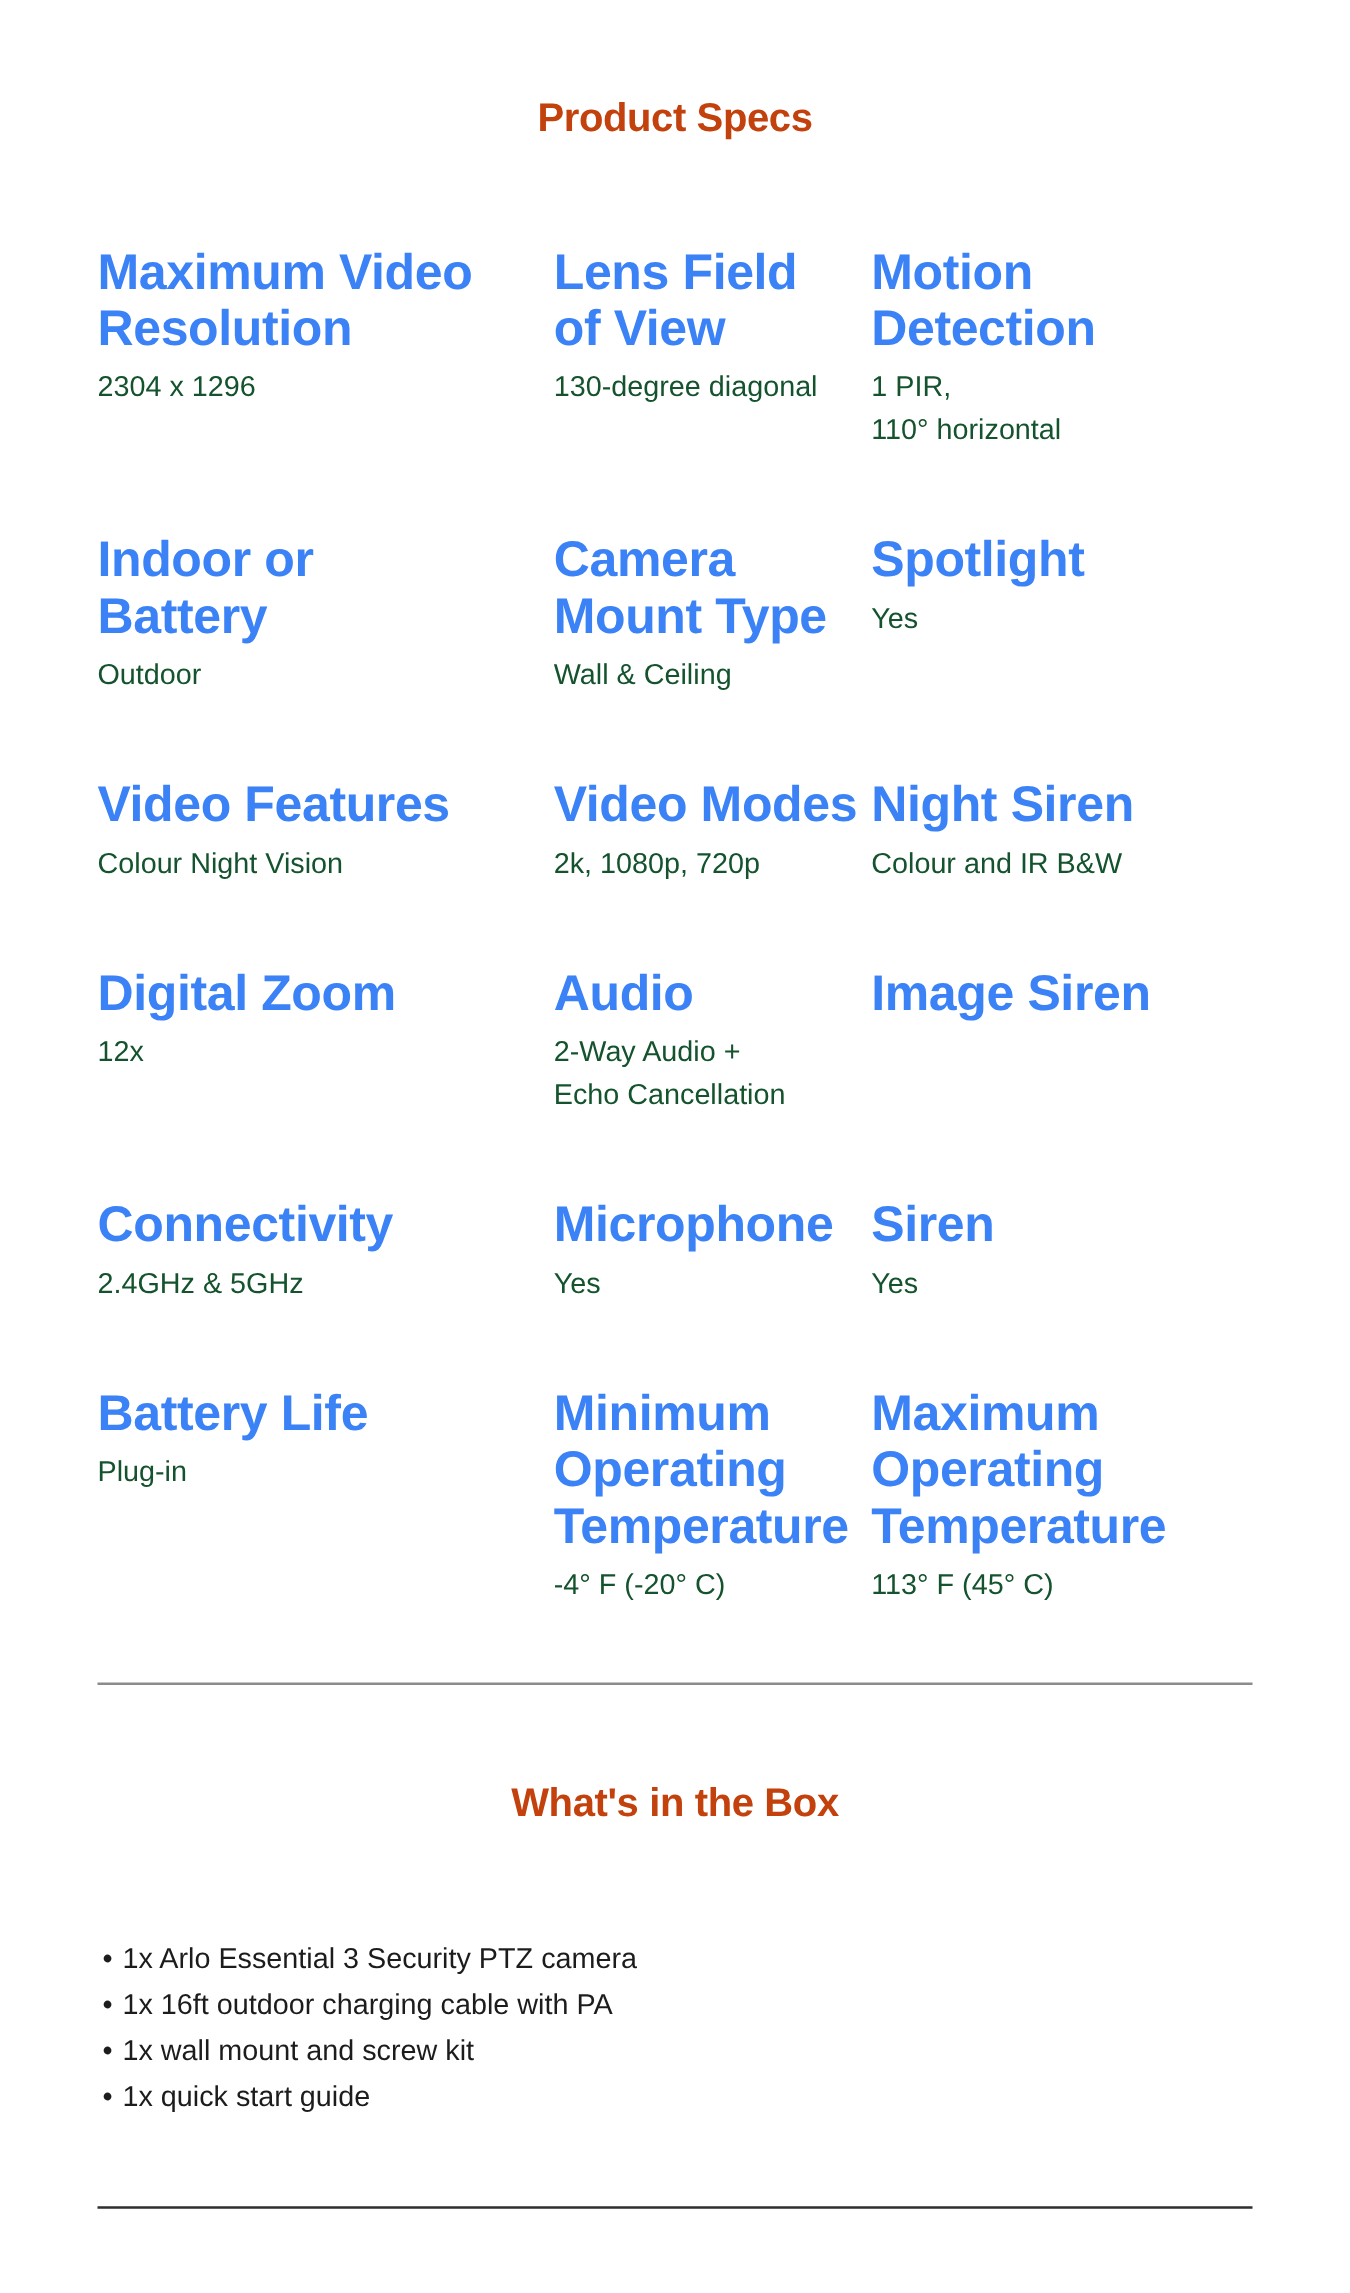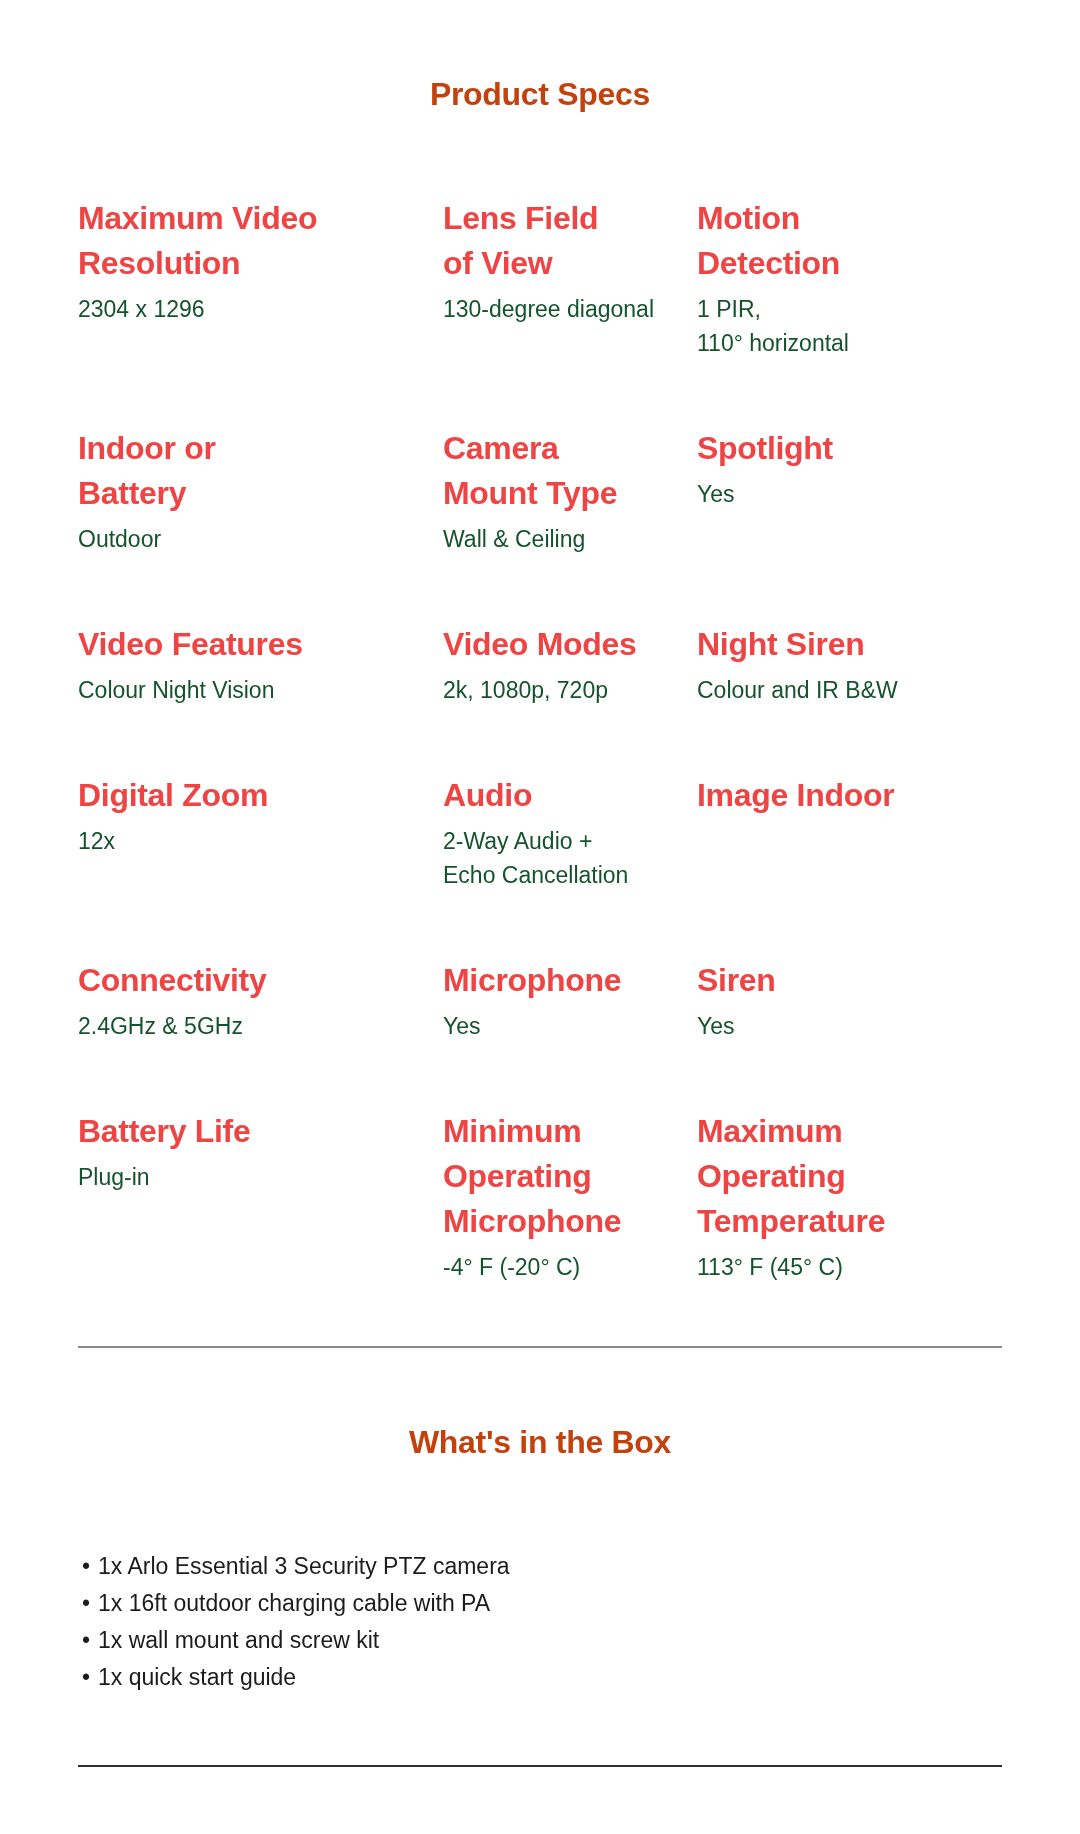--- a/index.html
+++ b/index.html
@@ -32,26 +32,26 @@
   }
   .spec-row {
     display: grid;
     grid-template-columns: 365px 254px 305px;
     margin-bottom: 66px;
   }
   .spec-row:last-child {
     margin-bottom: 0;
   }
   .spec-label {
-    font-size: 32px;
+    font-size: 40px;
     font-weight: 700;
     line-height: 45px;
     letter-spacing: -0.3px;
     white-space: pre-line;
-    color: #ef4444;
+    color: #3b82f6;
   }
   .spec-value {
     margin-top: 6px;
     font-size: 23px;
     font-weight: 400;
     line-height: 34px;
     white-space: pre-line;
     color: #14532d;
   }
   .divider {
@@ -155,21 +155,21 @@
       <div class="spec-cell">
         <div class="spec-label">Digital Zoom</div>
         <div class="spec-value">12x</div>
       </div>
       <div class="spec-cell">
         <div class="spec-label">Audio</div>
         <div class="spec-value">2-Way Audio +
 Echo Cancellation</div>
       </div>
       <div class="spec-cell">
-        <div class="spec-label">Image Indoor</div>
+        <div class="spec-label">Image Siren</div>
       </div>
     </div>
 
     <div class="spec-row">
       <div class="spec-cell">
         <div class="spec-label">Connectivity</div>
         <div class="spec-value">2.4GHz &amp; 5GHz</div>
       </div>
       <div class="spec-cell">
         <div class="spec-label">Microphone</div>
@@ -182,21 +182,21 @@
     </div>
 
     <div class="spec-row">
       <div class="spec-cell">
         <div class="spec-label">Battery Life</div>
         <div class="spec-value">Plug-in</div>
       </div>
       <div class="spec-cell">
         <div class="spec-label">Minimum
 Operating
-Microphone</div>
+Temperature</div>
         <div class="spec-value">-4° F (-20° C)</div>
       </div>
       <div class="spec-cell">
         <div class="spec-label">Maximum
 Operating
 Temperature</div>
         <div class="spec-value">113° F (45° C)</div>
       </div>
     </div>
 

